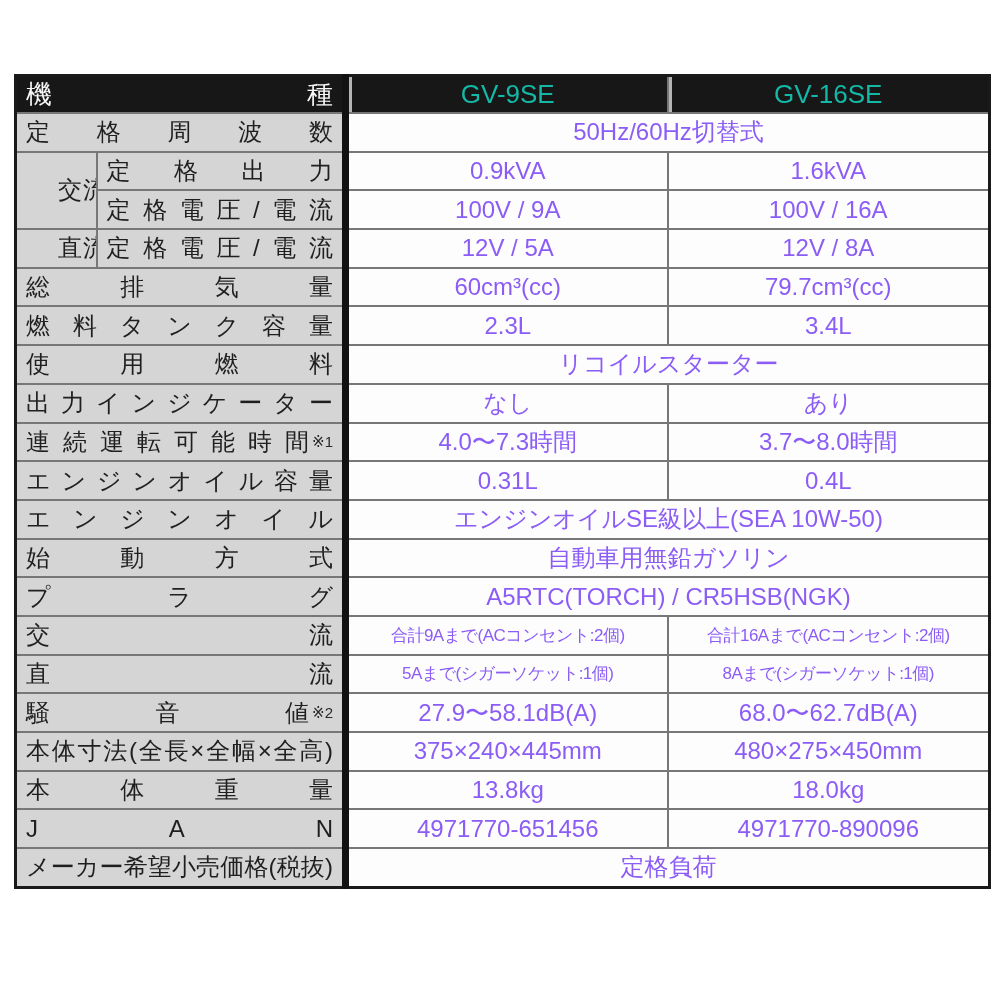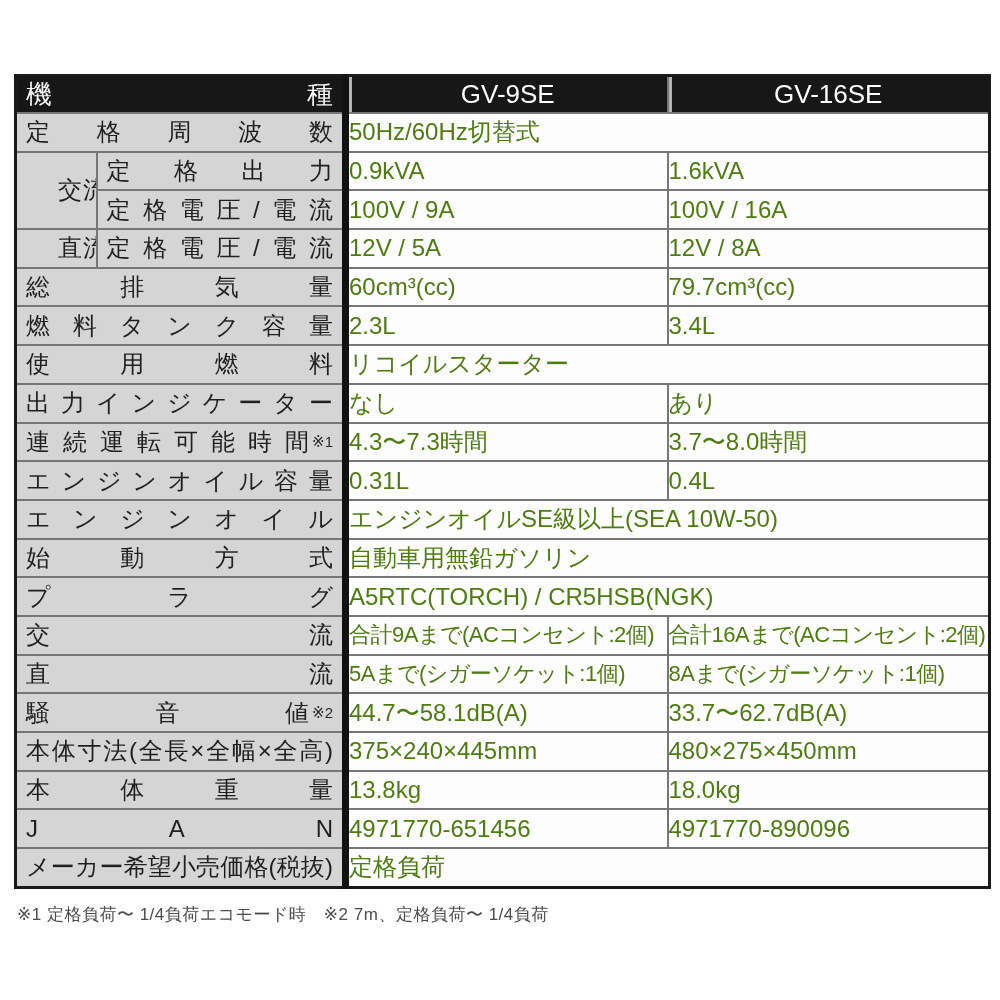--- a/index.html
+++ b/index.html
@@ -23,25 +23,25 @@
   td.vd{border-left:7px solid #121212;}
 
   
   td.label{background:#d5d5d5;color:#1f1f1f;font-size:24px;padding:0 9px;}
   td.label .w{display:flex;align-items:center;height:36.7px;}
   td.label .lt{flex:1;display:flex;justify-content:space-between;align-items:center;}
   td.label.group .lt{justify-content:center;letter-spacing:1px;margin-left:32px;}
   td.label .note{font-size:15px;margin-left:3px;color:#2a2a2a;}
 
   
-  td.value{background:#fdfdfd;color:#4d7c0f;font-size:24px;}
-  td.value.sm{font-size:22px;letter-spacing:-0.5px;}
+  td.value{background:#fdfdfd;color:#8b5cf6;font-size:24px;text-align:center;}
+  td.value.sm{font-size:17px;letter-spacing:-0.5px;}
 
   
-  tr.hd td{background:#171717;color:#ffffff;font-size:26px;height:35px;}
+  tr.hd td{background:#171717;color:#14b8a6;font-size:26px;height:35px;}
   tr.hd td.label{background:#171717;color:#f7f7f7;}
   tr.hd td.label .w{height:35px;}
   tr.hd td.hval{text-align:center;box-shadow:inset 3px 0 0 #b5b5b5;}
 
   .footnote{
     position:absolute;left:17px;top:903px;
     font-size:17px;color:#4c4c4c;letter-spacing:0.5px;
   }
 </style>
 </head>
@@ -214,21 +214,21 @@
                 <span>運</span>
                 <span>転</span>
                 <span>可</span>
                 <span>能</span>
                 <span>時</span>
                 <span>間</span>
               </span>
               <span class="note">※1</span>
             </span>
           </td>
-          <td class="value vd">4.3〜7.3時間</td>
+          <td class="value vd">4.0〜7.3時間</td>
           <td class="value">3.7〜8.0時間</td>
         </tr>
         <tr>
           <td class="label" colspan="2">
             <span class="w">
               <span class="lt js">
                 <span>エ</span>
                 <span>ン</span>
                 <span>ジ</span>
                 <span>ン</span>
@@ -312,22 +312,22 @@
           <td class="label" colspan="2">
             <span class="w">
               <span class="lt js">
                 <span>騒</span>
                 <span>音</span>
                 <span>値</span>
               </span>
               <span class="note">※2</span>
             </span>
           </td>
-          <td class="value vd">44.7〜58.1dB(A)</td>
-          <td class="value">33.7〜62.7dB(A)</td>
+          <td class="value vd">27.9〜58.1dB(A)</td>
+          <td class="value">68.0〜62.7dB(A)</td>
         </tr>
         <tr>
           <td class="label" colspan="2">
             <span class="w">
               <span class="lt js">
                 <span>本</span>
                 <span>体</span>
                 <span>寸</span>
                 <span>法</span>
                 <span>(</span>
@@ -392,14 +392,13 @@
                 <span>抜</span>
                 <span>)</span>
               </span>
             </span>
           </td>
           <td class="value vd" colspan="2">定格負荷</td>
         </tr>
       </tbody>
   </table>
 
-  <div class="footnote">※1 定格負荷〜 1/4負荷エコモード時　※2 7m、定格負荷〜 1/4負荷</div>
 </div>
 
 </body></html>

